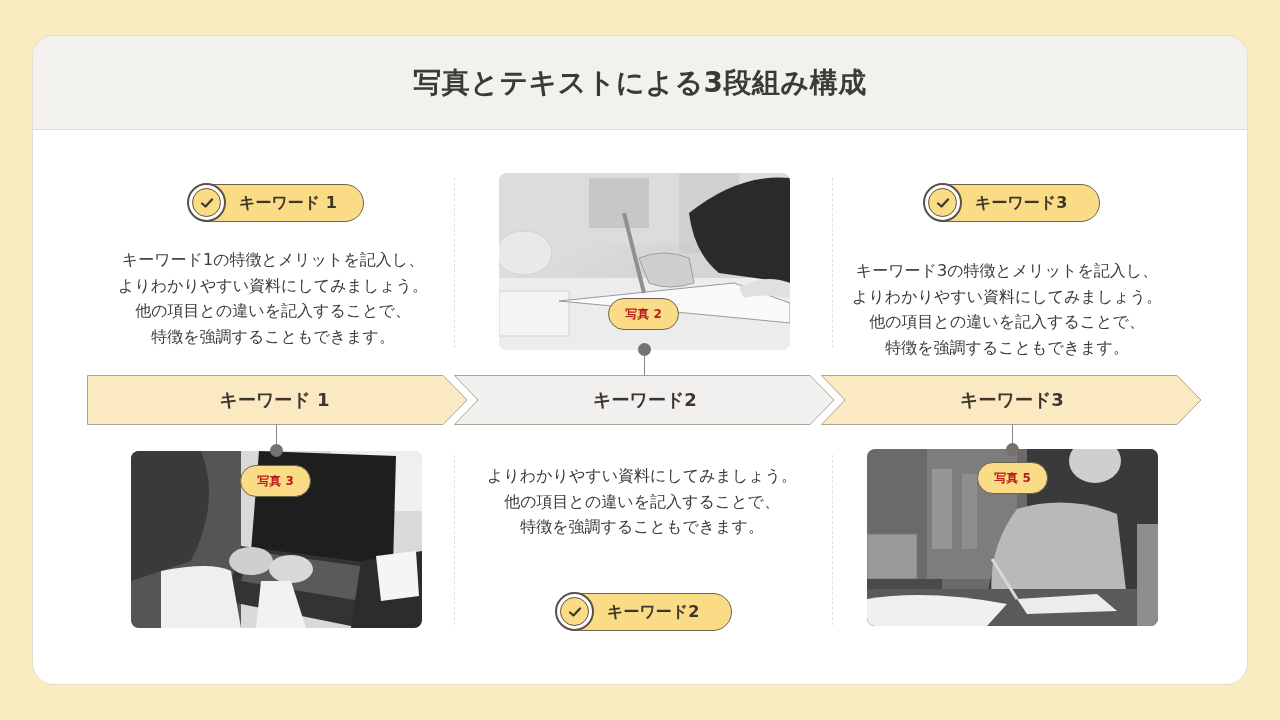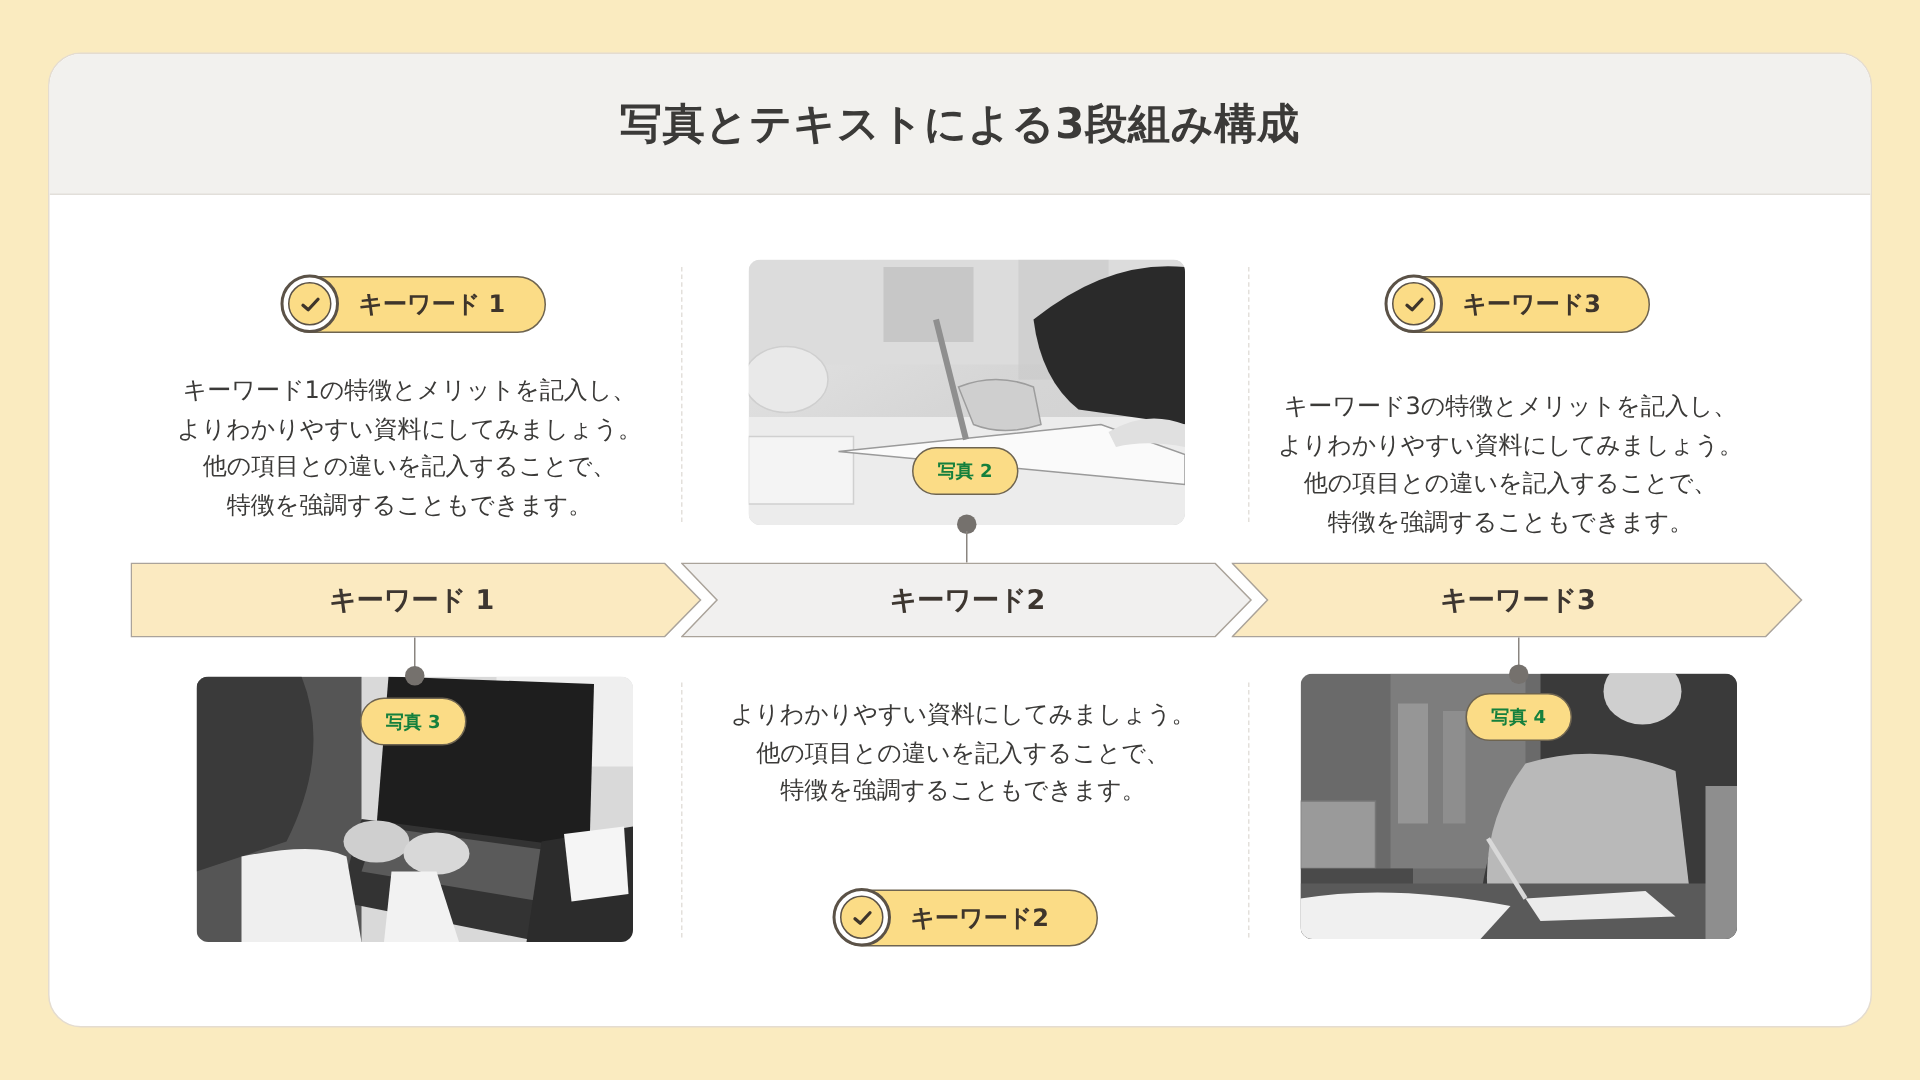--- a/index.html
+++ b/index.html
@@ -59,21 +59,21 @@
       font-size: 18px; font-weight: bold; color: #3d3630;
     }
     
     .photo {
       position: absolute; border-radius: 8px; overflow: hidden;
     }
     .photo-tag {
       position: absolute; height: 32px; padding: 4px 14px; border-radius: 16px;
       background: #fbdc86; border: 1.5px solid #6e6450;
       display: flex; align-items: center; justify-content: center;
-      font-size: 12px; font-weight: bold; color: #15803d;
+      font-size: 12px; font-weight: bold; color: #b91c1c;
     }
     .connector-line { position: absolute; width: 1px; background: #8a8580; }
     .connector-dot {
       position: absolute; width: 13px; height: 13px; border-radius: 50%;
       background: #75716d;
     }
   </style>
 </head>
 <body>
 
@@ -218,13 +218,13 @@
     <rect x="0" y="85" width="50" height="45" fill="#9a9a9a" stroke="#777"></rect>
     <rect x="0" y="130" width="75" height="20" fill="#4a4a4a"></rect>
     <rect x="0" y="140" width="291" height="37" fill="#5a5a5a"></rect>
     <path d="M0 150 Q60 140 140 155 L120 177 L0 177 Z" fill="#f0f0f0"></path>
     <path d="M150 150 L230 145 L250 162 L160 165 Z" fill="#ececec"></path>
     <line x1="125" y1="110" x2="150" y2="150" stroke="#d8d8d8" stroke-width="3"></line>
     <rect x="270" y="75" width="21" height="102" fill="#8e8e8e"></rect>
   </svg>
 </div>
 <div class="connector-dot" style="left:1006px; top:443px;"></div>
-<div class="photo-tag" style="left:977px; top:462px; width:71px;">写真 4</div>
+<div class="photo-tag" style="left:977px; top:462px; width:71px;">写真 5</div>
 
 </body></html>

